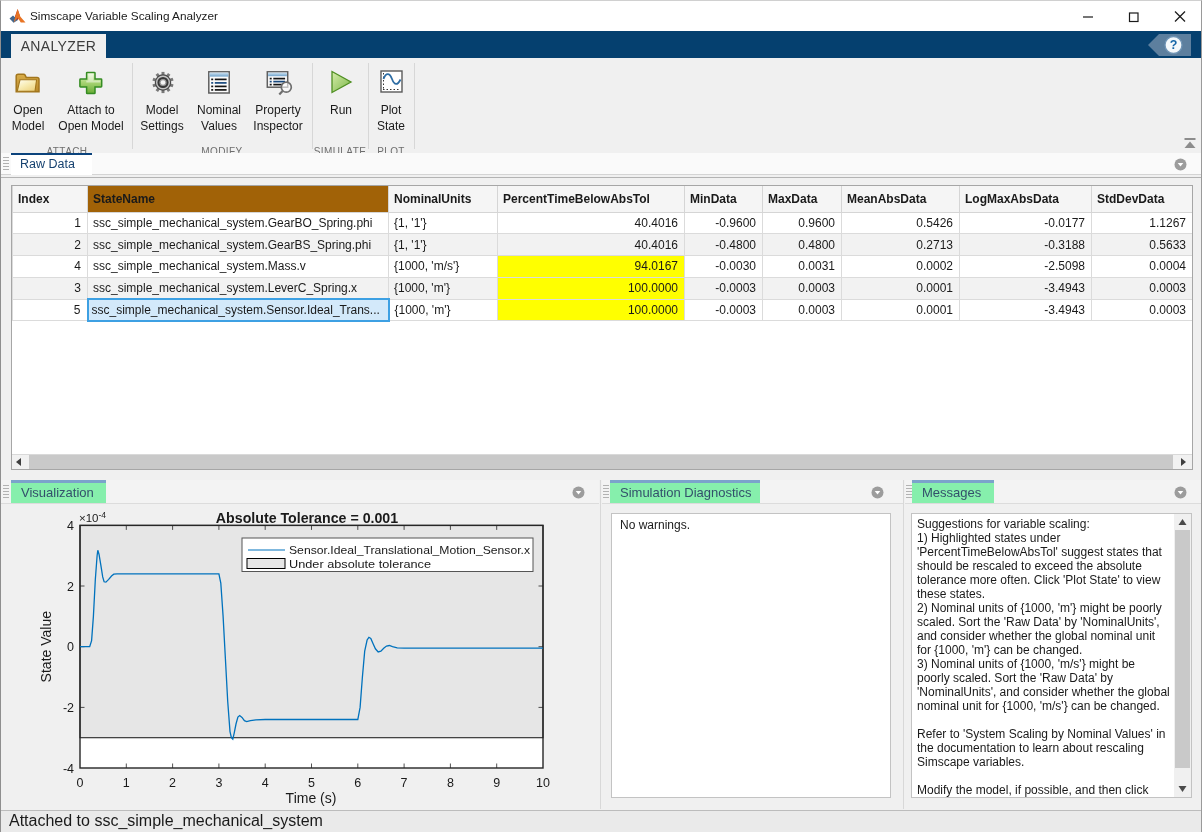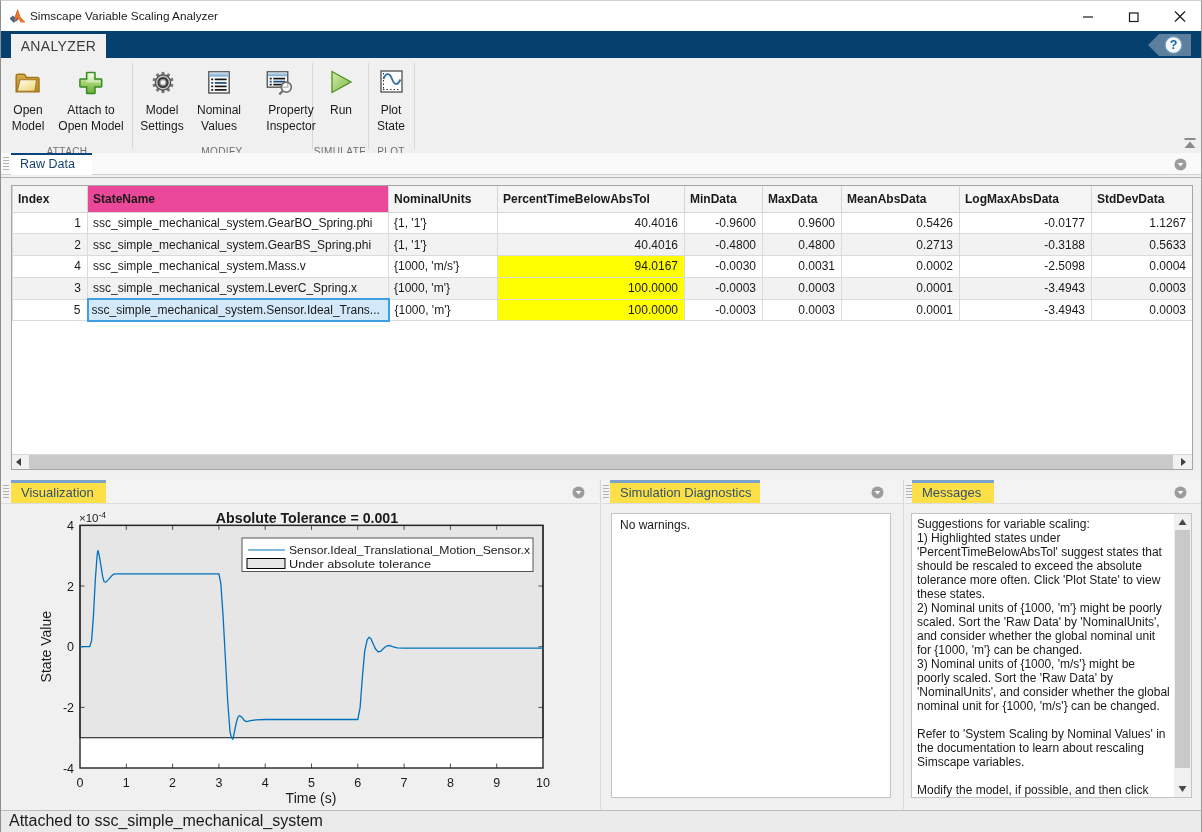--- a/index.html
+++ b/index.html
@@ -23,27 +23,27 @@
 
 .ccirc{position:absolute;width:13px;height:13px;}
 
 #tablewrap{left:10px;top:184px;width:1182px;height:285px;background:#fff;border:1px solid #a6a6a6;overflow:hidden;}
 table{border-collapse:collapse;table-layout:fixed;width:1180px;font-size:12px;color:#1a1a1a;}
 th{background:#f5f5f5;font-weight:bold;text-align:left;height:26px;padding:0 12px 0 5px;border:1px solid #d5d5d5;border-top:none;overflow:hidden;white-space:nowrap;}
 td{height:21.8px;padding:0 6px 0 5px;border:1px solid #dbdbdb;overflow:hidden;white-space:nowrap;}
 tr.alt td{background:#f2f2f2;}
 td.num{text-align:right;}
 td.yel{background:#ffff00 !important;}
-th.selh{background:#ec4899;}
+th.selh{background:#a16207;}
 td.selc{background:#d3e9fa !important;border:2px solid #3da0e3;padding-left:3px;}
 
 #hscroll{left:11px;top:453px;width:1180px;height:15px;background:#f1f1f1;border-top:1px solid #d9d9d9;}
 #hthumb{left:28px;top:454px;width:1144px;height:14px;background:#c9c9c9;}
 
-.ptab{position:absolute;background:#fde047;border-top:3px solid #7ba3cb;font-size:13px;color:#33506b;line-height:20px;padding-left:10px;height:23px;top:479px;}
+.ptab{position:absolute;background:#86efac;border-top:3px solid #7ba3cb;font-size:13px;color:#33506b;line-height:20px;padding-left:10px;height:23px;top:479px;}
 .pstrip{position:absolute;top:479px;height:24px;background:#f3f3f3;border-bottom:1px solid #dcdcdc;}
 .pbox{position:absolute;top:512px;height:285px;background:#fff;border:1px solid #c3c3c3;font-size:12px;color:#1a1a1a;}
 .vline{position:absolute;top:479px;height:329px;width:1px;background:#d8d8d8;}
 
 #statusbar{left:0;top:809px;width:1202px;height:23px;background:#eaeaea;border-top:1px solid #bcbcbc;border-bottom:1px solid #7c7c7c;font-size:16px;color:#1a1a1a;padding:1px 0 0 8px;}
 </style></head>
 <body>
 
 <div class="abs" id="titlebar"></div>
 <svg class="abs" style="left:8px;top:7px" width="17" height="17" viewBox="0 0 17 17">
@@ -69,21 +69,21 @@
 
 <div class="abs" id="ribbon">
  <div class="sep" style="left:131px"></div>
  <div class="sep" style="left:311px"></div>
  <div class="sep" style="left:367px"></div>
  <div class="sep" style="left:413px"></div>
  <div class="btnlabel" style="left:-33px">Open<br>Model</div>
  <div class="btnlabel" style="left:30px">Attach to<br>Open Model</div>
  <div class="btnlabel" style="left:101px">Model<br>Settings</div>
  <div class="btnlabel" style="left:158px">Nominal<br>Values</div>
- <div class="btnlabel" style="left:230px">Property<br>Inspector</div>
+ <div class="btnlabel" style="left:217px">Property<br>Inspector</div>
  <div class="btnlabel" style="left:280px">Run</div>
  <div class="btnlabel" style="left:330px">Plot<br>State</div>
  <div class="seclabel" style="left:6px">ATTACH</div>
  <div class="seclabel" style="left:161px">MODIFY</div>
  <div class="seclabel" style="left:279px">SIMULATE</div>
  <div class="seclabel" style="left:330px">PLOT</div>
 
  <svg style="position:absolute;left:14px;top:15px" width="26" height="20" viewBox="0 0 26 20">
   <defs>
    <linearGradient id="fg" x1="0" y1="0" x2="0.8" y2="1">

